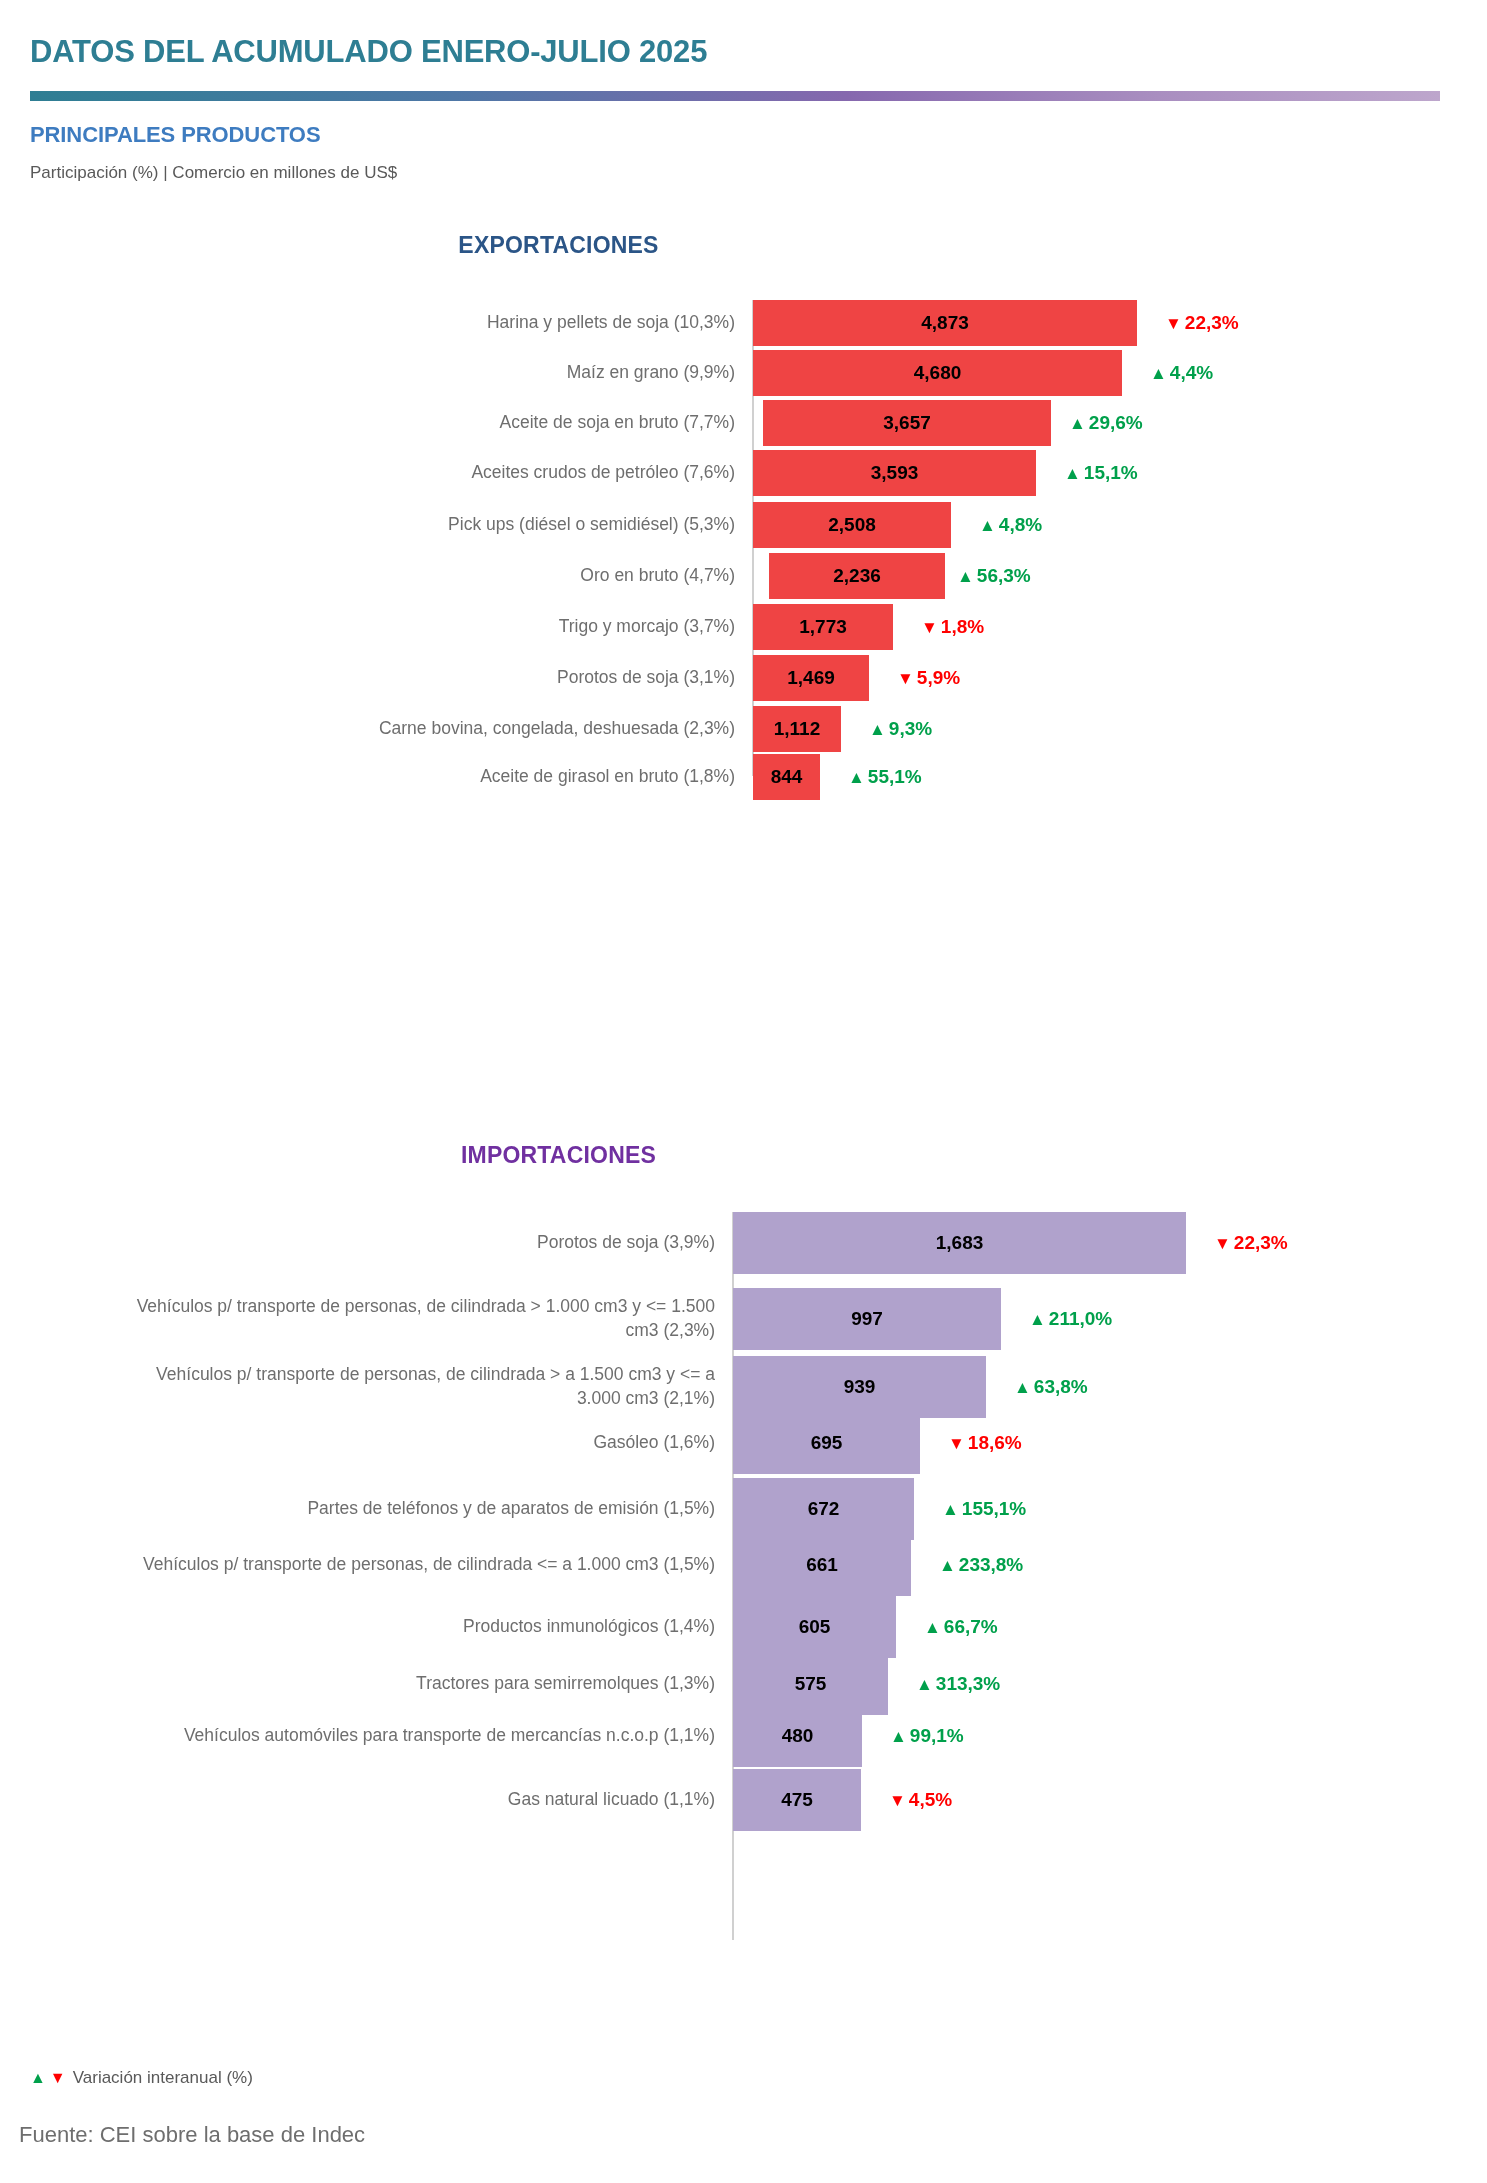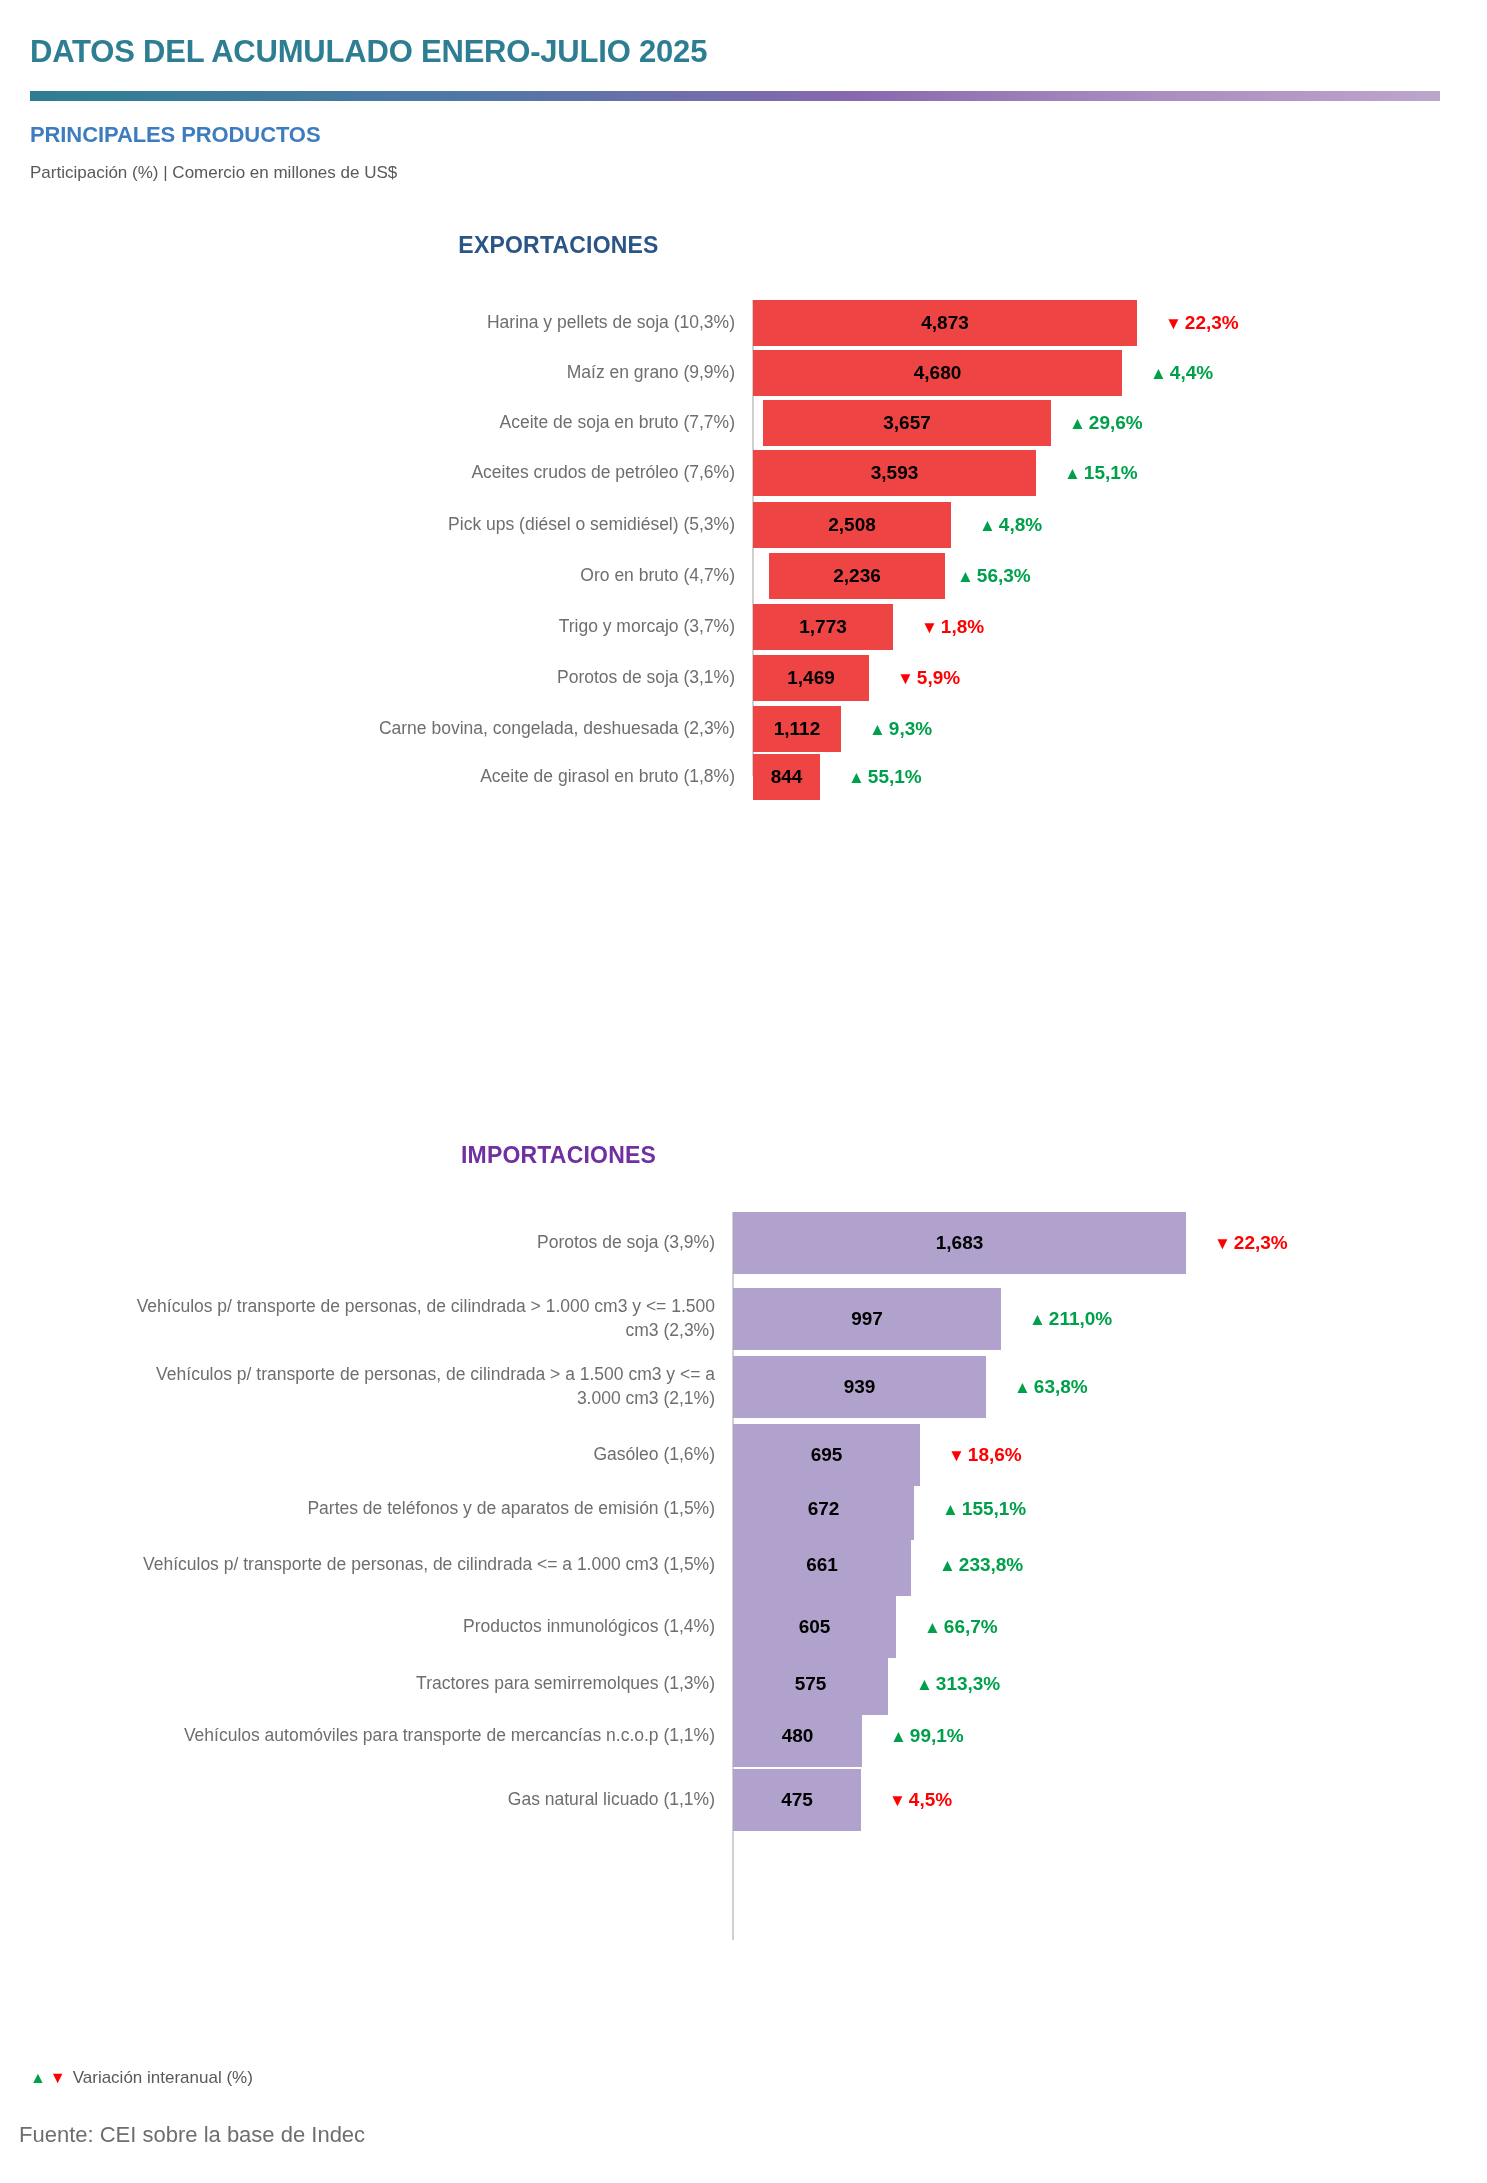--- a/index.html
+++ b/index.html
@@ -231,21 +231,21 @@
       <div class="row" style="position: absolute; left: 0px; top: 144px; height: 62px; width: 100%;">
         <div class="row-label" style="top: 50%; transform: translateY(-50%);">Vehículos p/ transporte de personas, de cilindrada &gt; a 1.500 cm3 y &lt;= a 3.000 cm3  (2,1%)</div>
         <div class="bar bar-purple" style="left: 733px; width: 253px; top: 0px;">
           <span class="bar-value">939</span>
         </div>
         <div class="variation var-up" style="left: 1014px; top: 50%; transform: translateY(-50%);">
           <span class="tri">▲</span>
           <span>63,8%</span>
         </div>
       </div>
-      <div class="row" style="position: absolute; left: 0px; top: 212px; height: 62px; width: 100%;">
+      <div class="row" style="position: absolute; left: 0px; top: 200px; height: 62px; width: 100%;">
         <div class="row-label" style="top: 50%; transform: translateY(-50%);">Gasóleo  (1,6%)</div>
         <div class="bar bar-purple" style="left: 733px; width: 187px; top: 0px;">
           <span class="bar-value">695</span>
         </div>
         <div class="variation var-down" style="left: 948px; top: 50%; transform: translateY(-50%);">
           <span class="tri">▼</span>
           <span>18,6%</span>
         </div>
       </div>
       <div class="row" style="position: absolute; left: 0px; top: 266px; height: 62px; width: 100%;">

